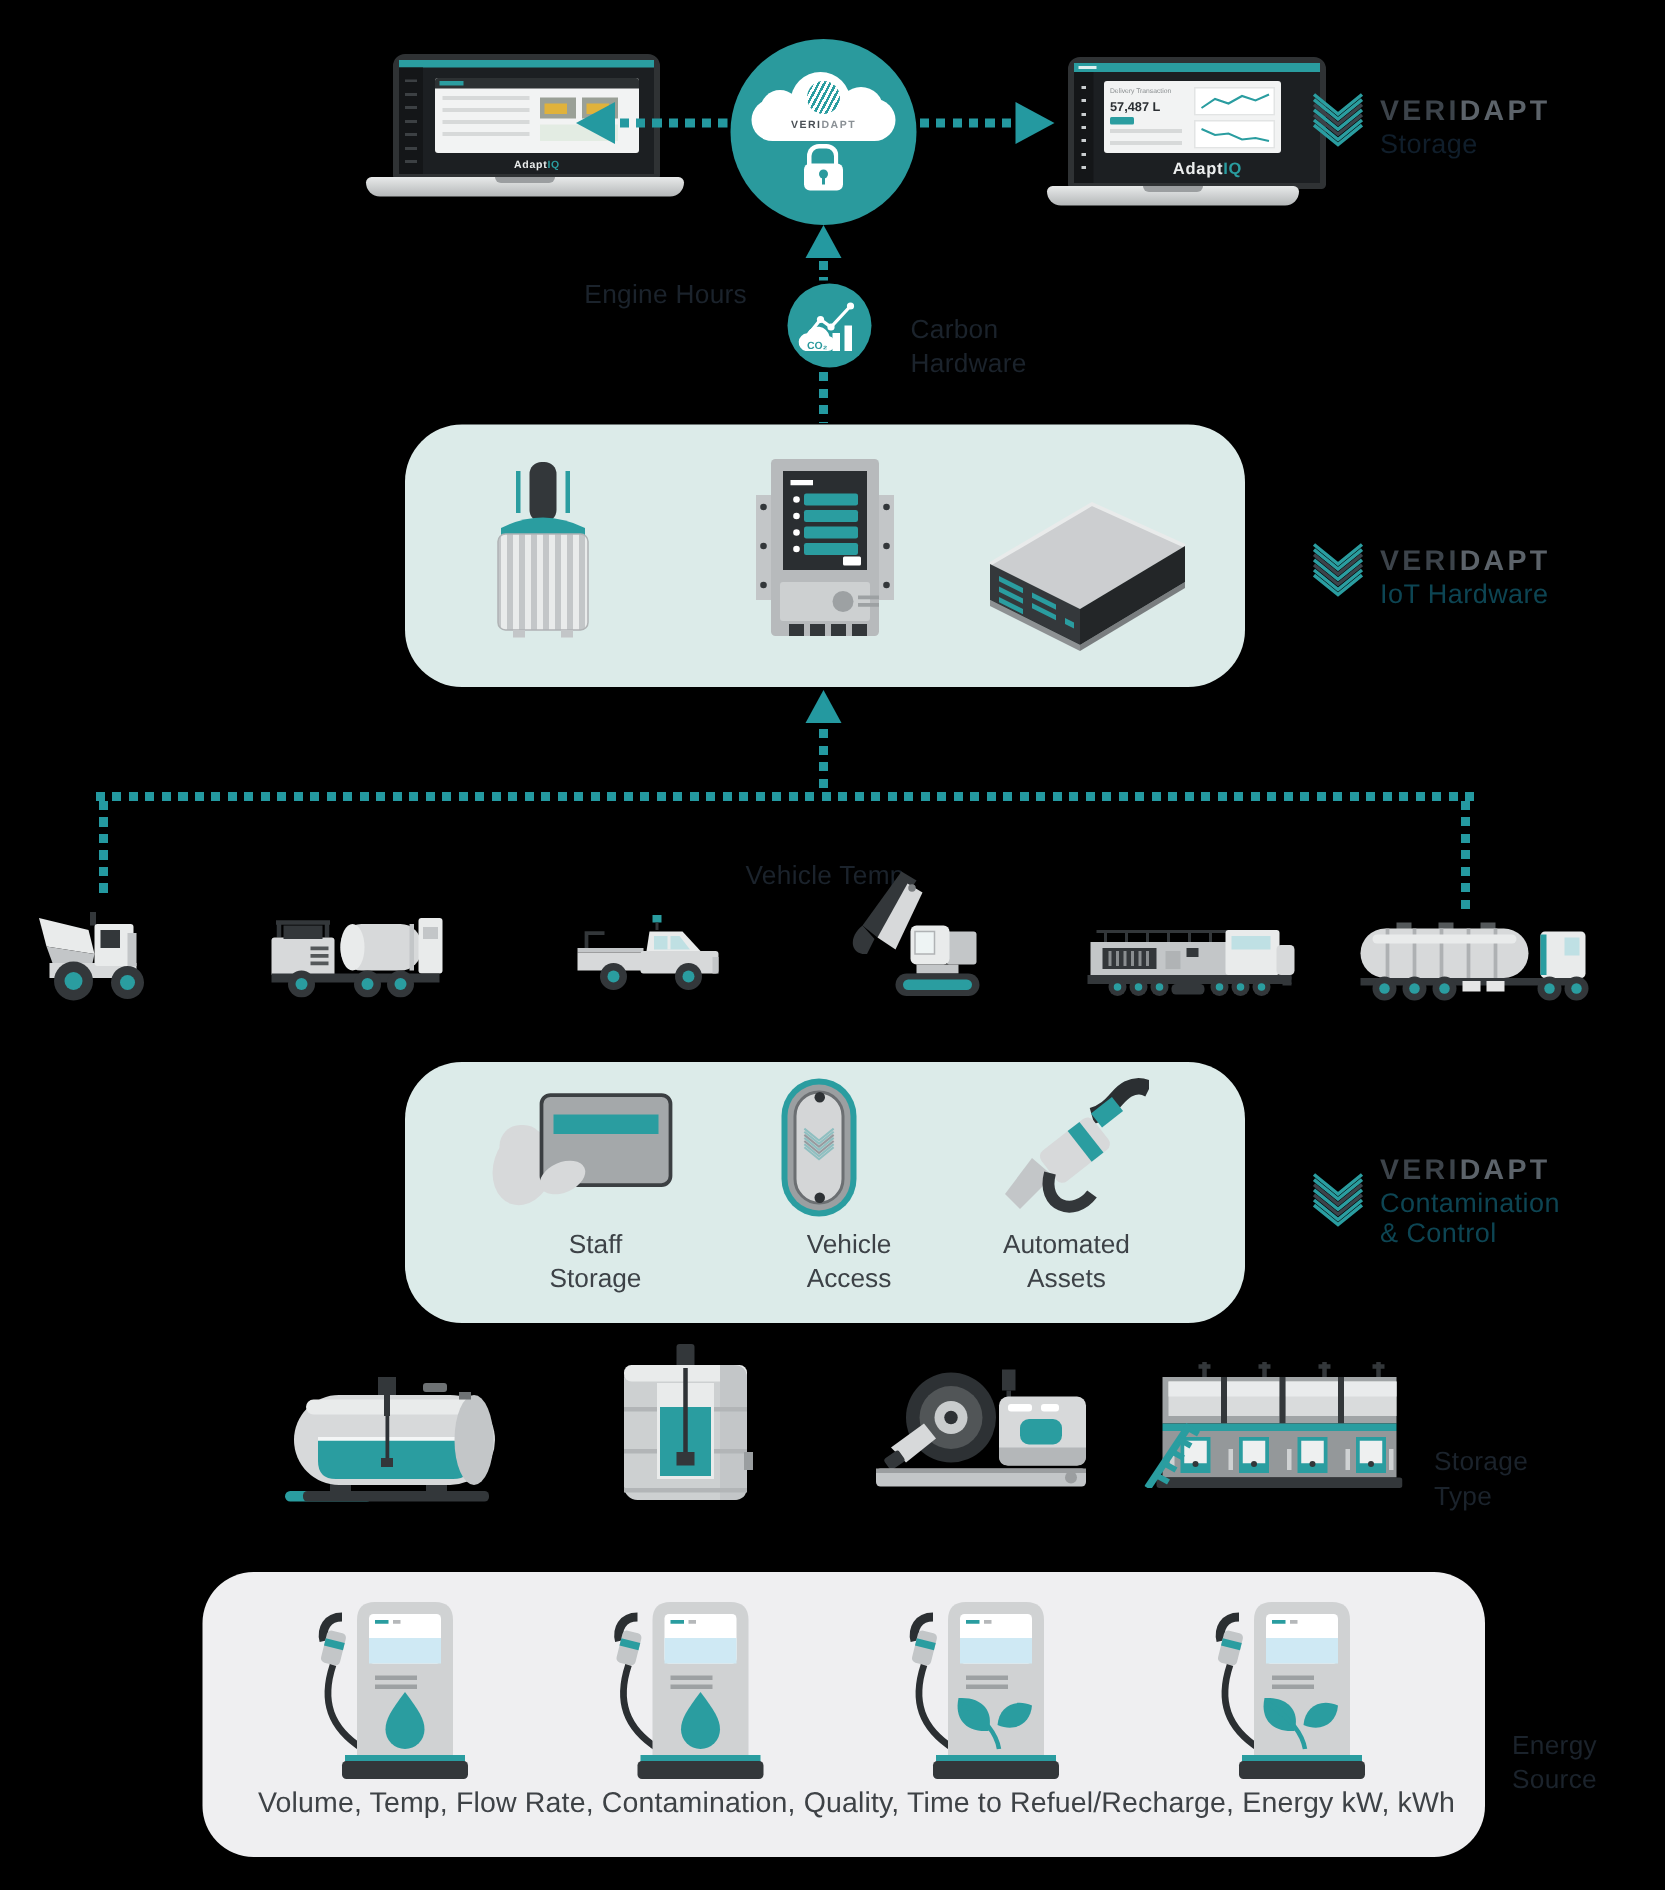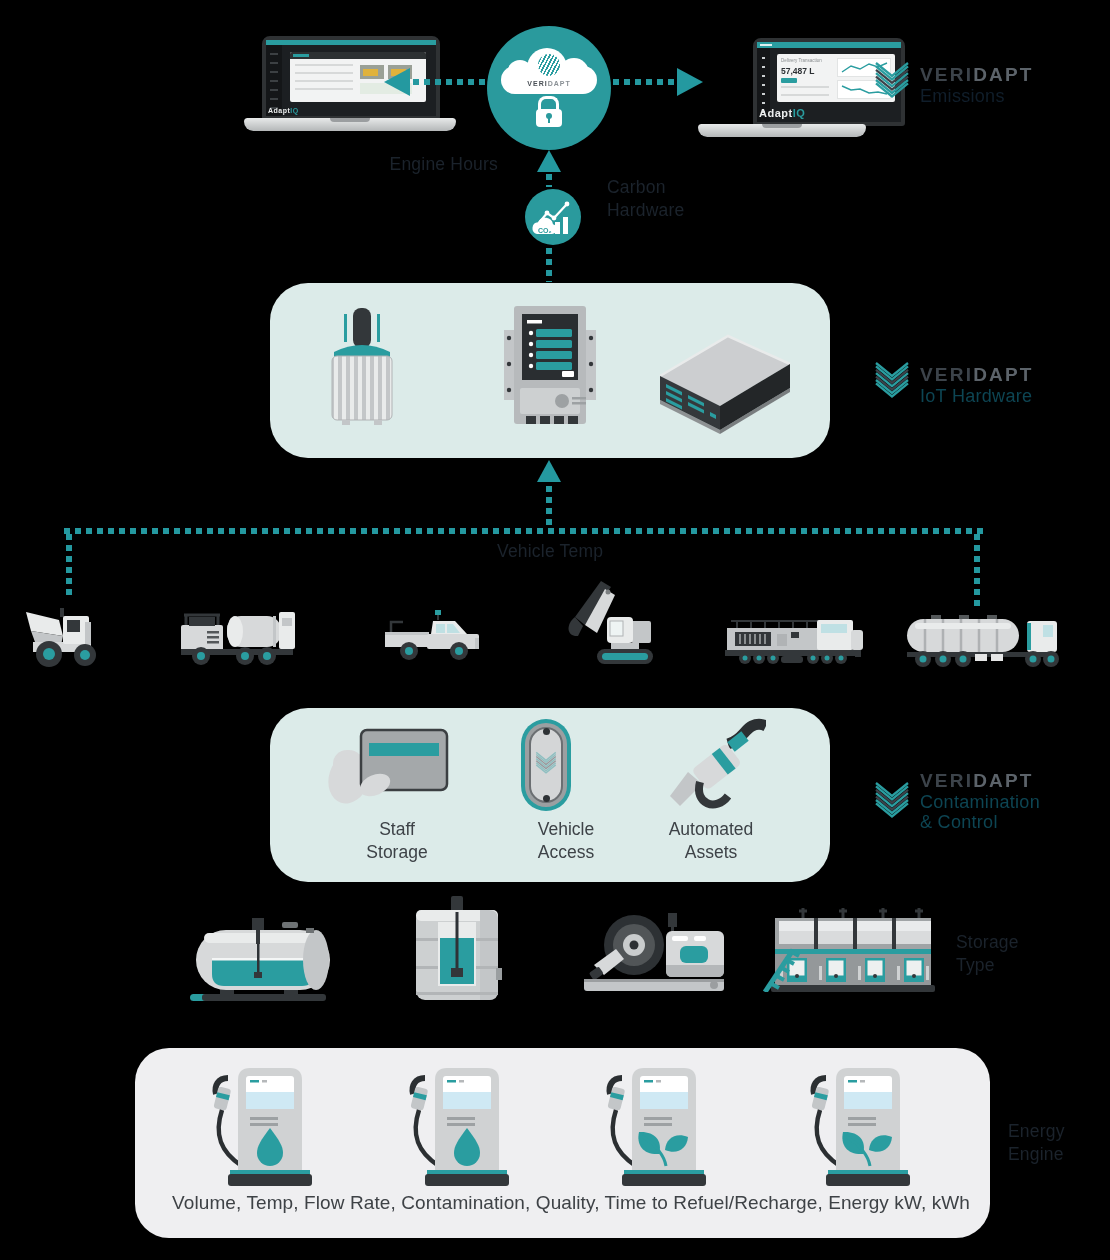--- a/index.html
+++ b/index.html
@@ -18,21 +18,21 @@
   .dots-h{position:absolute;height:6px;background:repeating-linear-gradient(90deg,var(--teal) 0 6px,transparent 6px 11px);}
   .dots-v{position:absolute;width:6px;background:repeating-linear-gradient(180deg,var(--teal) 0 6px,transparent 6px 11px);}
   .arr{position:absolute;width:0;height:0;}
   .arr.l{border-top:14px solid transparent;border-bottom:14px solid transparent;border-right:26px solid var(--teal);}
   .arr.r{border-top:14px solid transparent;border-bottom:14px solid transparent;border-left:26px solid var(--teal);}
   .arr.u{border-left:12px solid transparent;border-right:12px solid transparent;border-bottom:22px solid var(--teal);}
   
   .box{position:absolute;background:var(--mint);border-radius:38px;}
   .box.gray{background:var(--panel);border-radius:34px;}
   
-  .flabel{position:absolute;font-size:17.5px;line-height:1.3;color:var(--ink);letter-spacing:.2px;}
+  .flabel{position:absolute;font-size:17.5px;line-height:1.3;color:var(--ink);letter-spacing:.2px;margin-top:32px;}
   .alabel{position:absolute;font-size:17.5px;line-height:23px;color:var(--label);text-align:center;}
   .caption{position:absolute;font-size:19px;color:var(--cap);text-align:center;letter-spacing:.1px;}
   
   .logo{position:absolute;width:230px;height:84px;}
   .logo .mark{position:absolute;left:0;top:2px;}
   .logo .word{position:absolute;left:46px;top:6px;font-size:19px;font-weight:bold;letter-spacing:2.2px;color:var(--brandD);white-space:nowrap;}
   .logo .word .lt{color:var(--brandG);}
   .logo .sub{position:absolute;left:46px;top:28px;font-size:18px;line-height:20px;color:var(--subT);letter-spacing:.3px;}
   .logo.software .sub{color:var(--subD);}
   .logo.auth .word{top:2px}.logo.auth .sub{top:24px}
@@ -49,21 +49,21 @@
   .lock-k{position:absolute;left:59px;top:87px;width:6px;height:6px;background:#2a9a9d;border-radius:50%;}
   .lock-s{position:absolute;left:60.8px;top:91px;width:2.5px;height:6px;background:#2a9a9d;}
   .co2-circle{position:absolute;left:525px;top:189px;width:56px;height:56px;border-radius:50%;background:#2a9a9d;}
   
   .lt-screen{position:absolute;background:#1c1f22;border:4px solid #2f3234;border-radius:8px 8px 3px 3px;box-sizing:border-box;}
   .lt-base{position:absolute;background:linear-gradient(#e8eaea,#b4b7b8);border-radius:4px 4px 10px 10px;}
   .lt-notch{position:absolute;background:#9b9ea0;border-radius:0 0 6px 6px;}
   .topbar{position:absolute;left:0;top:0;right:0;background:var(--tealI);}
   .sidebar{position:absolute;background:#141618;}
   .scr-panel{position:absolute;background:#f2f3f3;border-radius:2px;}
-  .app{position:absolute;left:2px;right:0;color:#eceeee;font-weight:bold;letter-spacing:.5px;}
+  .app{position:absolute;left:14px;right:0;text-align:center;color:#eceeee;font-weight:bold;letter-spacing:.5px;}
   .app .iq{color:var(--tealI);}
   .rows{position:absolute;background:repeating-linear-gradient(180deg,#d7d9d9 0 2.5px,transparent 2.5px 8px);}
   .thumb{position:absolute;width:24px;height:14px;background:#9aa096;}
   .thumb i{position:absolute;left:3px;top:4px;width:15px;height:7px;background:#e0b23b;}
   .chartbox{position:absolute;width:54px;height:19px;background:#fff;border:1px solid #e2e4e4;box-sizing:border-box;}
   .fob{position:absolute;left:521px;top:719px;width:50px;height:92px;background:var(--tealI);border-radius:25px;}
   .fob-in{position:absolute;inset:4px;background:#9b9fa1;border-radius:21px;}
   .fob-face{position:absolute;inset:8px;background:#d4d6d7;border-radius:17px;border:2px solid #6b6f72;}
   .fob-s{position:absolute;width:7px;height:7px;background:#2e3235;border-radius:50%;left:21.5px;}
 </style>
@@ -152,21 +152,21 @@
     <div class="cloud-brand" style="top:54px;">
       <span>VERI</span><span class="lt">DAPT</span>
     </div>
     <div class="lock-sh"></div>
     <div class="lock-b"></div>
     <div class="lock-k"></div>
     <div class="lock-s"></div>
   </div>
 
   <div class="abs" style="left:698px;top:38px;width:170px;height:100px;">
-    <div class="lt-screen" style="left:14px;top:0;width:152px;height:88px;margin-left:41px;">
+    <div class="lt-screen" style="left:14px;top:0;width:172px;height:88px;">
       <div class="topbar" style="height:6px;"></div>
       <div class="abs" style="left:3px;top:2px;width:12px;height:2px;background:#dff0f0;"></div>
       <div class="sidebar" style="left:0;top:6px;width:13px;bottom:0;
            background-image:repeating-linear-gradient(180deg,#caced0 0 2px,transparent 2px 9px);
            background-size:3px calc(100% - 14px);background-position:5px 9px;background-repeat:no-repeat;"></div>
       <div class="scr-panel" style="left:20px;top:12px;width:118px;height:48px;">
         <div class="abs" style="left:4px;top:4px;font-size:4.5px;color:#8a8e90;white-space:nowrap;">Delivery Transaction</div>
         <div class="abs" style="left:4px;top:12px;font-size:8.5px;font-weight:bold;color:#2b2f33;white-space:nowrap;">57,487 L</div>
         <div class="abs" style="left:4px;top:24px;width:16px;height:5px;background:var(--tealI);border-radius:1px;"></div>
         <div class="rows" style="left:4px;top:32px;width:48px;height:12px;"></div>
@@ -195,21 +195,21 @@
   <div class="arr r" style="left:677px;top:68px;"></div>
 
   <div class="logo software" style="left:874px;top:58px;">
     <svg class="mark" width="36" height="44" viewBox="0 0 36 42">
         <use href="#vmark"></use>
       </svg>
     <div class="word">
       <span>VERI</span><span class="lt">DAPT</span>
     </div>
     <div class="sub">
-        <div>Emissions</div>
+        <div>Storage</div>
       </div>
   </div>
 
   <div class="flabel" style="left:368px;top:153px;width:130px;text-align:right;">Engine Hours</div>
   <div class="flabel" style="left:607px;top:176px;width:100px;">Carbon Hardware</div>
 
   <div class="arr u" style="left:537px;top:150px;"></div>
   <div class="dots-v" style="left:546px;top:174px;height:13px;"></div>
   <div class="co2-circle">
     <svg width="56" height="56" viewBox="0 0 56 56">
@@ -586,15 +586,15 @@
   </svg>
   <svg class="abs" style="left:792px;top:1060px;" width="120" height="128" viewBox="0 0 120 128">
     <use href="#disp-base"></use>
       <g transform="translate(74,86)">
         <use href="#icon-leaf" x="-30" y="-20" width="60" height="46"></use>
       </g>
   </svg>
 
   <div class="caption" style="left:155px;top:1192px;width:815px;text-align:right;">Volume, Temp, Flow Rate, Contamination, Quality, Time to Refuel/Recharge, Energy kW, kWh</div>
 
-  <div class="flabel" style="left:1008px;top:1120px;width:80px;">Energy Engine</div>
+  <div class="flabel" style="left:1008px;top:1120px;width:80px;">Energy Source</div>
 
 </div>
 
 </body></html>

